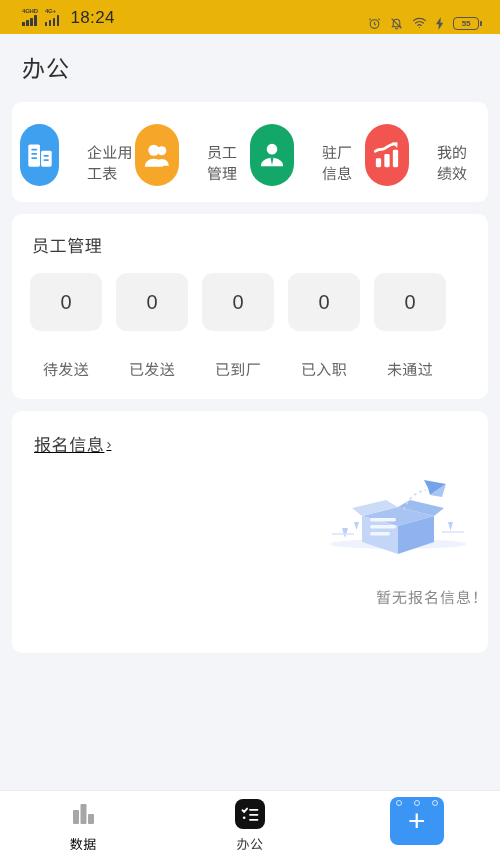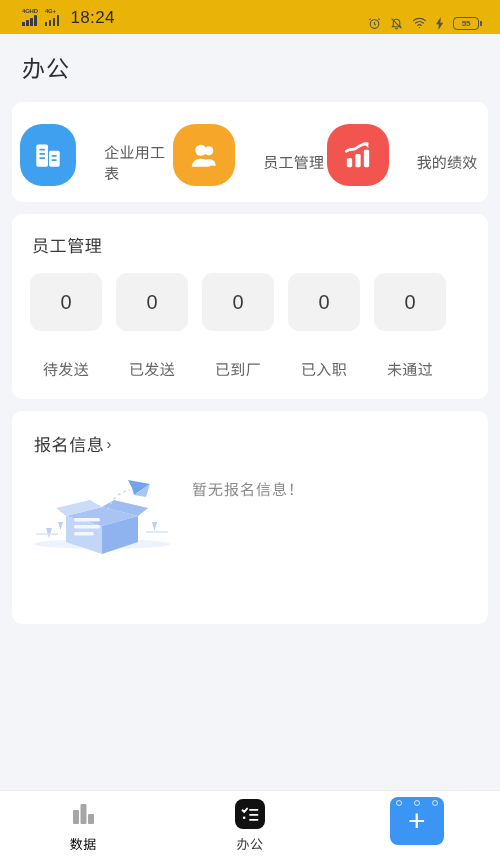--- a/index.html
+++ b/index.html
@@ -68,25 +68,26 @@
     width:72px;height:58px;background:#f2f2f2;border-radius:11px;
     display:flex;align-items:center;justify-content:center;
     font-size:20px;color:#3b3b3b;
   }
   .stat-label{ font-size:15px;color:#666;margin-top:27px;letter-spacing:.3px;}
 
   
   .signup-head{
     display:flex;align-items:center;gap:2px;
     padding:20px 0 0 22px;
+    text-decoration:underline;
   }
   .signup-head .t{ font-size:17px;color:#3a3a3a;letter-spacing:.6px;}
   .chev{ color:#4a4a4a; font-size:15px; line-height:1; }
   .empty{
-    display:flex;align-items:flex-start;
+    display:flex;flex-direction:column;align-items:flex-end;
     padding:14px 0 46px 0;
   }
   .empty-text{ font-size:15px;color:#8a8a8a;margin-top:8px;letter-spacing:1px;}
 
   
   .tabbar{
     position:absolute;left:0;bottom:0;width:500px;height:66px;
     background:#fff;border-top:1px solid #ececec;
     display:flex;align-items:flex-start;padding-top:8px;
   }
@@ -198,20 +199,30 @@
         <svg width="34" height="34" viewBox="0 0 32 32" fill="#fff">
           <circle cx="20.5" cy="12" r="4.3"></circle>
           <path d="M14 26c0-3.6 3-6.2 6.5-6.2S27 22.4 27 26z"></path>
           <circle cx="13" cy="11.5" r="5.2"></circle>
           <path d="M4.5 27c0-4.3 3.8-7.4 8.5-7.4s8.5 3.1 8.5 7.4z"></path>
         </svg>
       </div>
       <div class="qi-label">员工管理</div>
     </div>
 
+    <div class="quick-item">
+      <div class="qi-icon" style="background:#13a86a">
+        <svg width="34" height="34" viewBox="0 0 32 32" fill="#fff">
+          <circle cx="16" cy="10.5" r="5"></circle>
+          <path d="M5.5 26.5c0-4.6 4.3-8 10.5-8s10.5 3.4 10.5 8z"></path>
+          <path d="M14.6 18.6h2.8l-1.4 7z" fill="#13a86a"></path>
+        </svg>
+      </div>
+      <div class="qi-label">驻厂信息</div>
+    </div>
 
     <div class="quick-item">
       <div class="qi-icon" style="background:#f2554f">
         <svg width="34" height="34" viewBox="0 0 32 32" fill="#fff">
           <rect x="5.5" y="19" width="5" height="8.5" rx="1.4"></rect>
           <rect x="13.5" y="15" width="5" height="12.5" rx="1.4"></rect>
           <rect x="21.5" y="11" width="5" height="16.5" rx="1.4"></rect>
           <path d="M5 12.5c3.5-3.2 6-1 8.5-2.5S19 5.5 24.5 5.5" stroke="#fff" stroke-width="2.6" fill="none" stroke-linecap="round"></path>
           <path d="M20.5 4.2h5.2v5.2z"></path>
         </svg>

